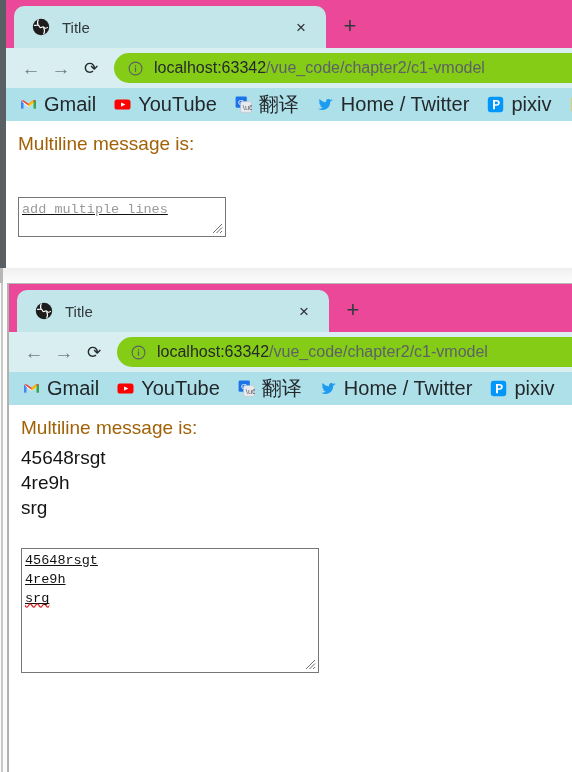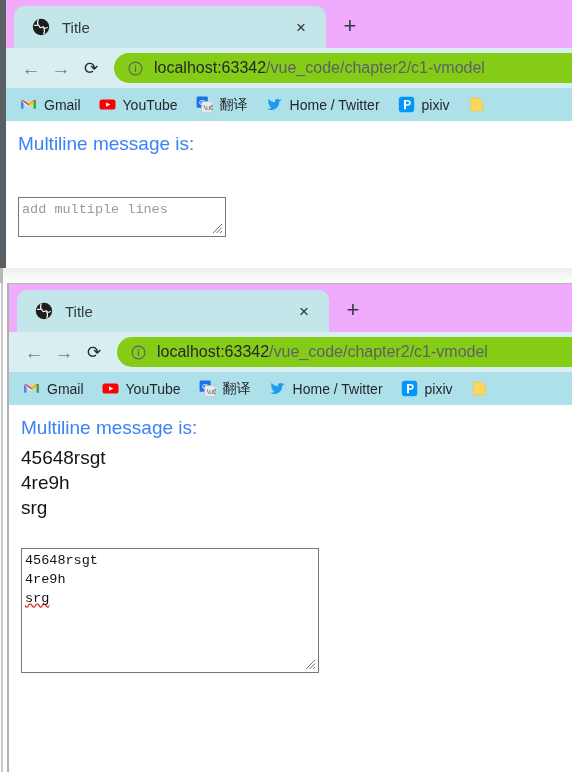--- a/index.html
+++ b/index.html
@@ -27,21 +27,21 @@
     background: #ffffff;
     box-sizing: border-box;
   }
   .window.framed {
     border-left: 1px solid #b0b0b0;
     border-top: 1px solid #b8b8b8;
   }
 
   .tabstrip {
     height: 48px;
-    background: #f0abfc;
+    background: #ec4899;
     position: relative;
   }
   .tab {
     position: absolute;
     left: 8px;
     top: 6px;
     width: 312px;
     height: 42px;
     background: #c2e6e9;
     border-radius: 10px 10px 0 0;
@@ -147,39 +147,39 @@
     white-space: nowrap;
     overflow: hidden;
   }
   .bm {
     display: flex;
     align-items: center;
     margin-right: 18px;
     flex: 0 0 auto;
   }
   .bm-label {
-    font-size: 14px;
+    font-size: 20px;
     color: #23282b;
     margin-left: 7px;
   }
   .bm-ico {
     width: 17px;
     height: 17px;
     flex: 0 0 17px;
     display: block;
   }
 
   .pagebody {
     background: #ffffff;
     padding: 12px 0 0 12px;
     box-sizing: border-box;
   }
   .page-h {
     font-size: 19px;
-    color: #3b82f6;
+    color: #a16207;
     margin: 0 0 6px 0;
     font-weight: normal;
   }
   .page-p {
     font-size: 19px;
     color: #141414;
     margin: 0;
     line-height: 25px;
     white-space: pre-line;
   }
@@ -189,20 +189,21 @@
     background: #ffffff;
     font-family: "Liberation Mono", monospace;
     font-size: 13.5px;
     line-height: 19px;
     padding: 2px 3px;
     color: #111111;
     resize: none;
     display: block;
     overflow: hidden;
     white-space: pre;
+    text-decoration: underline;
   }
   .ta::placeholder { color: #9a9a9a; }
   .grip {
     position: absolute;
     pointer-events: none;
   }
   .grip svg { display: block; }
   .ta-wrap { position: relative; display: inline-block; }
 
   

